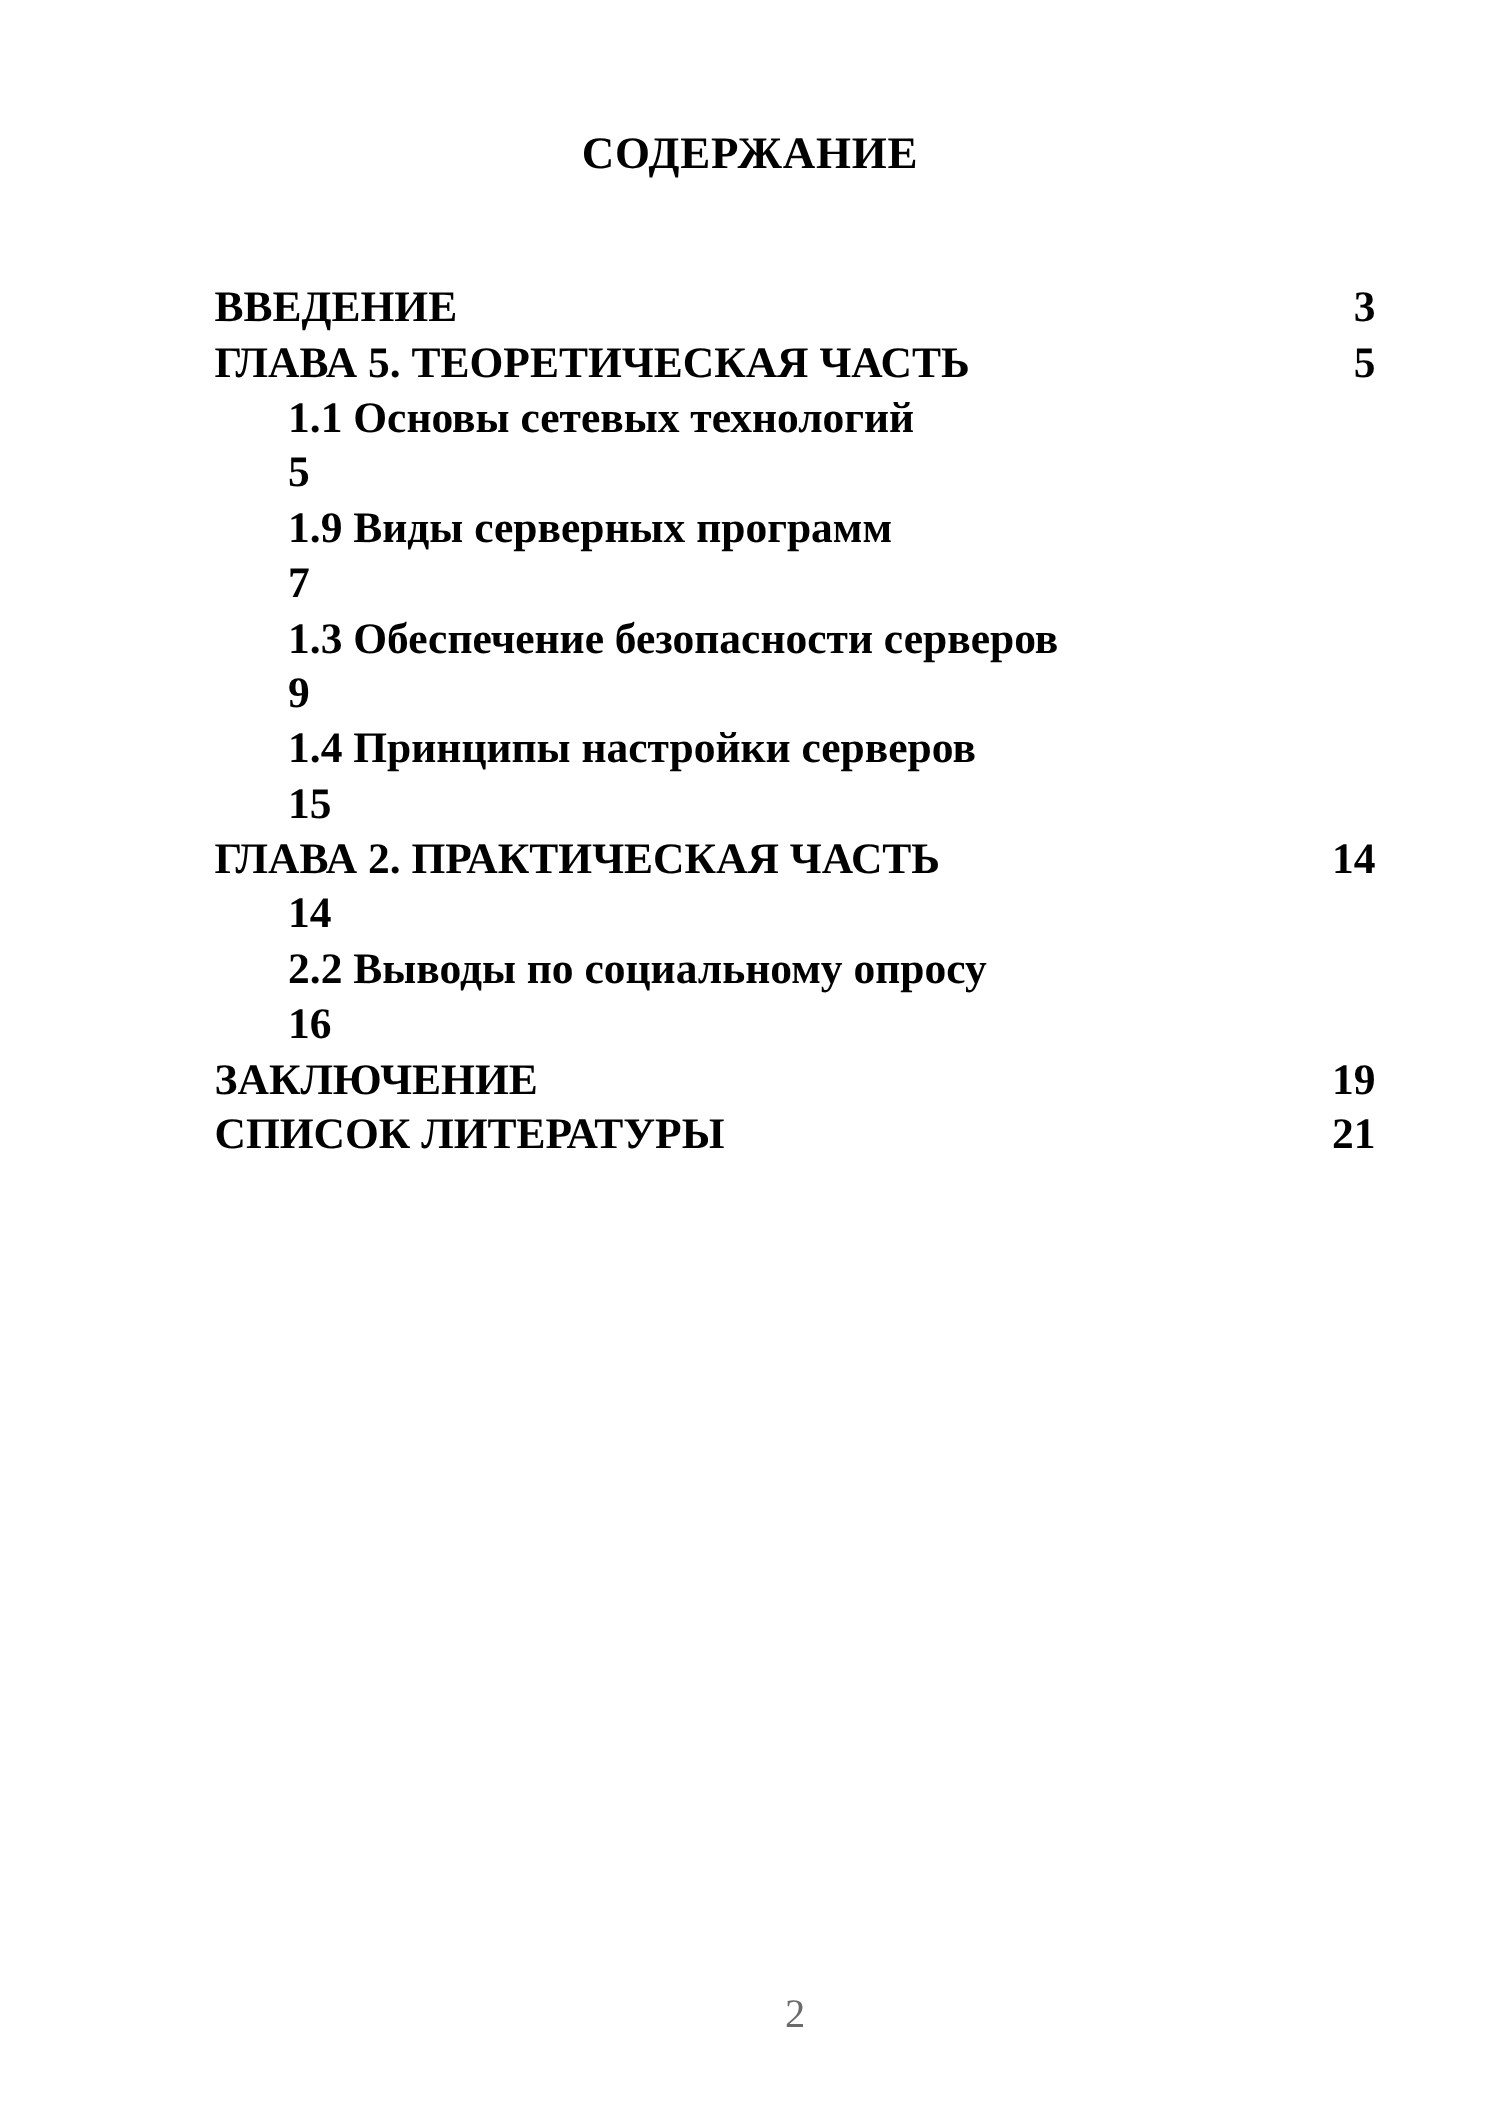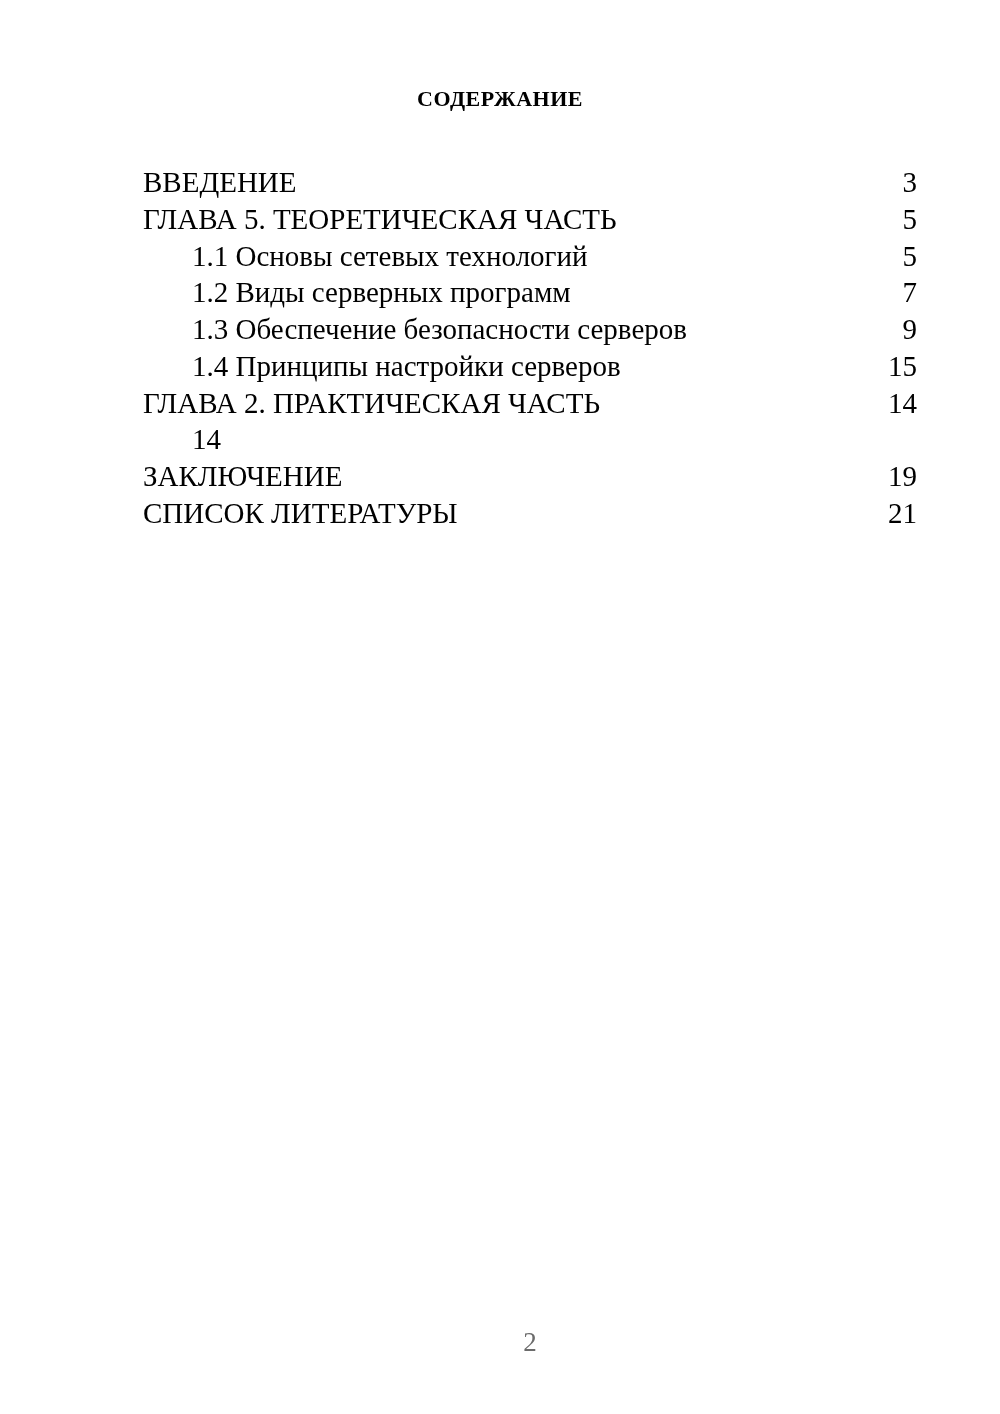--- a/index.html
+++ b/index.html
@@ -16,39 +16,41 @@
     color: #000000;
     overflow: hidden;
   }
   .doc-title {
     position: absolute;
     top: 86px;
     left: 0;
     right: 0;
     margin: 0;
     text-align: center;
-    font-size: 22px;
+    font-size: 30px;
     font-weight: bold;
     letter-spacing: 0.5px;
   }
   .toc {
     position: absolute;
-    top: 164px;
+    top: 187px;
     left: 143px;
     right: 83px;
+    font-weight: bold;
   }
   .toc-row {
     display: flex;
     align-items: baseline;
     font-size: 29px;
     line-height: 36.75px;
     white-space: nowrap;
   }
   .toc-row.indent {
     padding-left: 49px;
+    flex-direction: column;
   }
   .toc-label {
     flex: 1 1 auto;
     overflow: hidden;
   }
   .toc-page {
     flex: 0 0 auto;
     text-align: right;
   }
   .page-footer {
@@ -74,38 +76,42 @@
       </div>
       <div class="toc-row">
         <span class="toc-label">ГЛАВА 5. ТЕОРЕТИЧЕСКАЯ ЧАСТЬ</span>
         <span class="toc-page">5</span>
       </div>
       <div class="toc-row indent">
         <span class="toc-label">1.1 Основы сетевых технологий</span>
         <span class="toc-page">5</span>
       </div>
       <div class="toc-row indent">
-        <span class="toc-label">1.2 Виды серверных программ</span>
+        <span class="toc-label">1.9 Виды серверных программ</span>
         <span class="toc-page">7</span>
       </div>
       <div class="toc-row indent">
         <span class="toc-label">1.3 Обеспечение безопасности серверов</span>
         <span class="toc-page">9</span>
       </div>
       <div class="toc-row indent">
         <span class="toc-label">1.4 Принципы настройки серверов</span>
         <span class="toc-page">15</span>
       </div>
       <div class="toc-row">
         <span class="toc-label">ГЛАВА 2. ПРАКТИЧЕСКАЯ ЧАСТЬ</span>
         <span class="toc-page">14</span>
       </div>
       <div class="toc-row indent">
         <span class="toc-page">14</span>
       </div>
+      <div class="toc-row indent">
+        <span class="toc-label">2.2 Выводы по социальному опросу</span>
+        <span class="toc-page">16</span>
+      </div>
       <div class="toc-row">
         <span class="toc-label">ЗАКЛЮЧЕНИЕ</span>
         <span class="toc-page">19</span>
       </div>
       <div class="toc-row">
         <span class="toc-label">СПИСОК ЛИТЕРАТУРЫ</span>
         <span class="toc-page">21</span>
       </div>
     </div>
 

